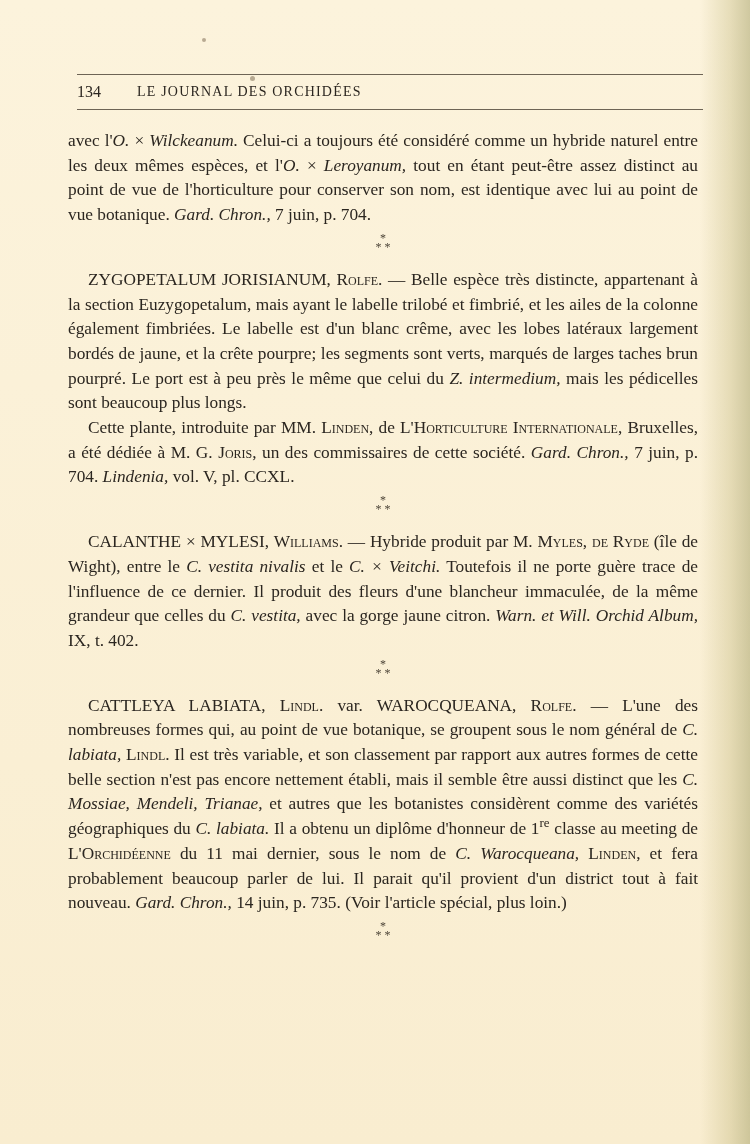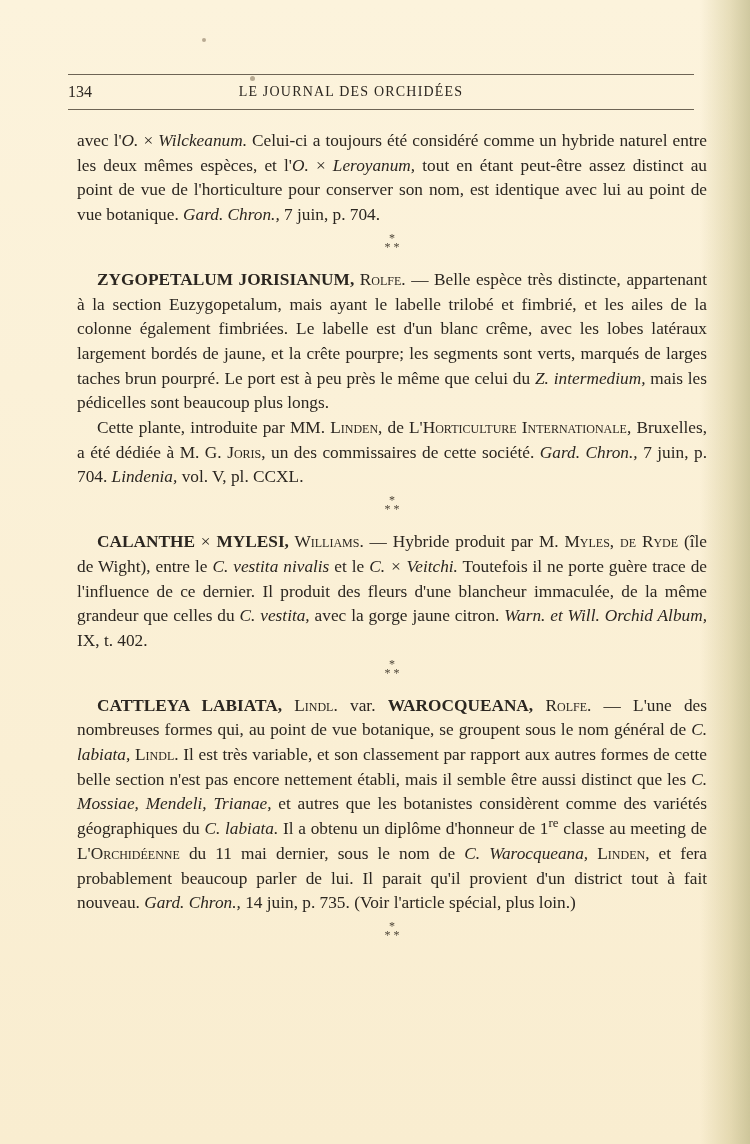--- a/index.html
+++ b/index.html
@@ -11,38 +11,38 @@
       color: #2b2620;
     }
     .page-bg {
       position: absolute; inset: 0;
       background:
         linear-gradient(to right, rgba(0,0,0,0) 0, rgba(0,0,0,0) 700px, rgba(190,180,120,0.35) 730px, rgba(170,165,110,0.55) 750px),
         linear-gradient(#fcf3dc, #f9edd0);
     }
     .smudge { position:absolute; width:4px; height:4px; border-radius:50%; background:#8a7a60; opacity:.6; }
     .header {
-      position: absolute; left: 68px; top: 74px; width: 626px;
+      position: absolute; left: 77px; top: 74px; width: 626px;
     }
     .rule { height: 1px; background: #6d6455; }
     .rule.top { margin-top: 0; }
     .header-row {
       display: flex; align-items: center; height: 34px;
       font-size: 15px; letter-spacing: 1px;
     }
     .page-number { width: 60px; font-size: 16px; letter-spacing: 0; }
-    .journal-title { flex: 1; text-align: center; padding-right: 120px; font-size: 14px; letter-spacing: 1.2px; }
+    .journal-title { flex: 1; text-align: left; padding-right: 120px; font-size: 14px; letter-spacing: 1.2px; }
     .content {
-      position: absolute; left: 77px; top: 129px; width: 630px;
+      position: absolute; left: 68px; top: 129px; width: 630px;
       font-size: 17.3px; line-height: 24.7px; text-align: justify;
     }
     .content p { margin: 0; }
     .indent { text-indent: 20px; }
     .sc { font-variant: small-caps; }
-    .b { font-weight: bold; }
+    .b { font-weight: normal; }
     .i { font-style: italic; }
     .asterism {
       text-align: center; font-size: 12px; line-height: 9px; color: #4a4235;
       margin: 6px 0 16px 0;
     }
     .asterism span { display: block; }
     .times { font-style: normal; font-weight: normal; }
     sup { font-size: 13px; line-height: 0; }
   </style>
 </head>

